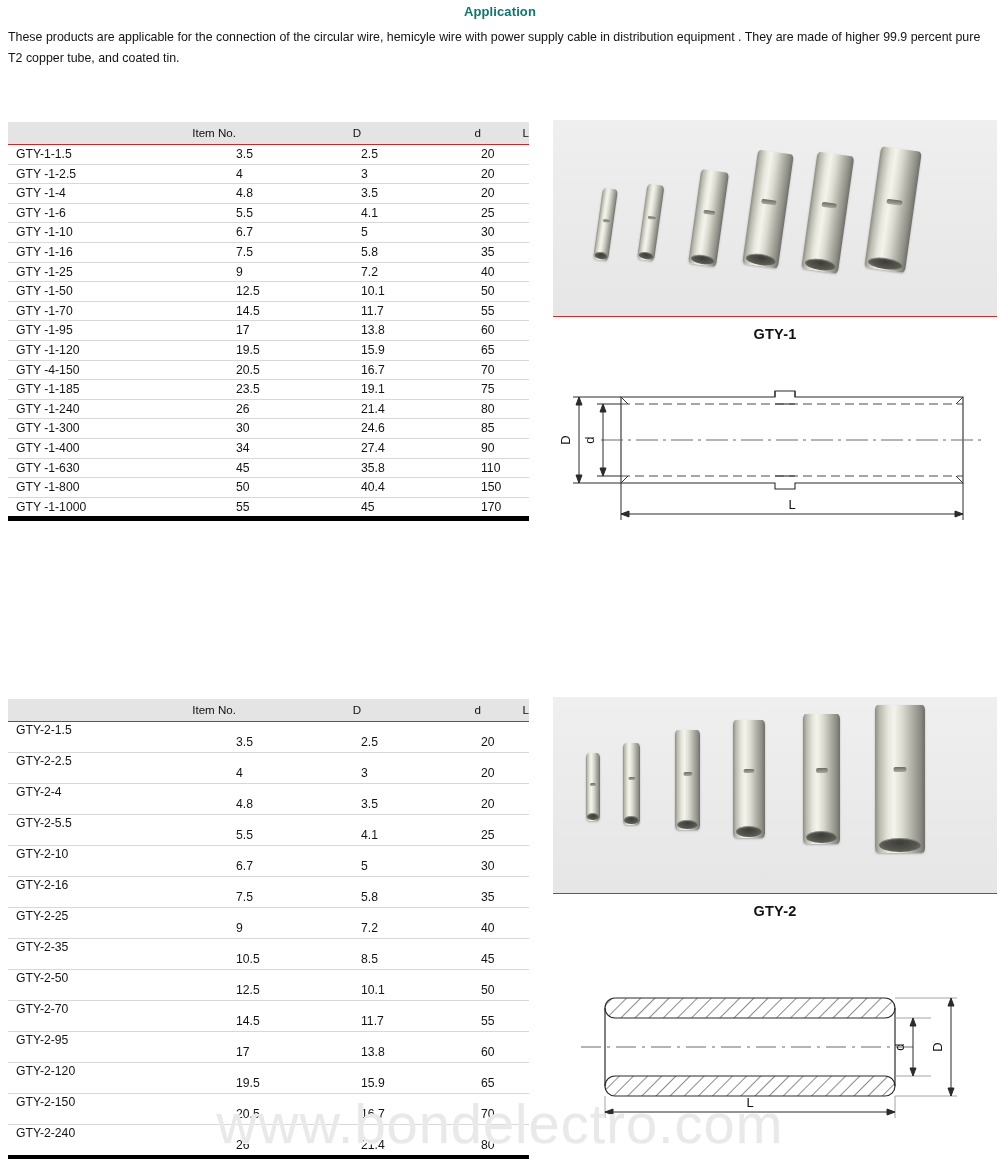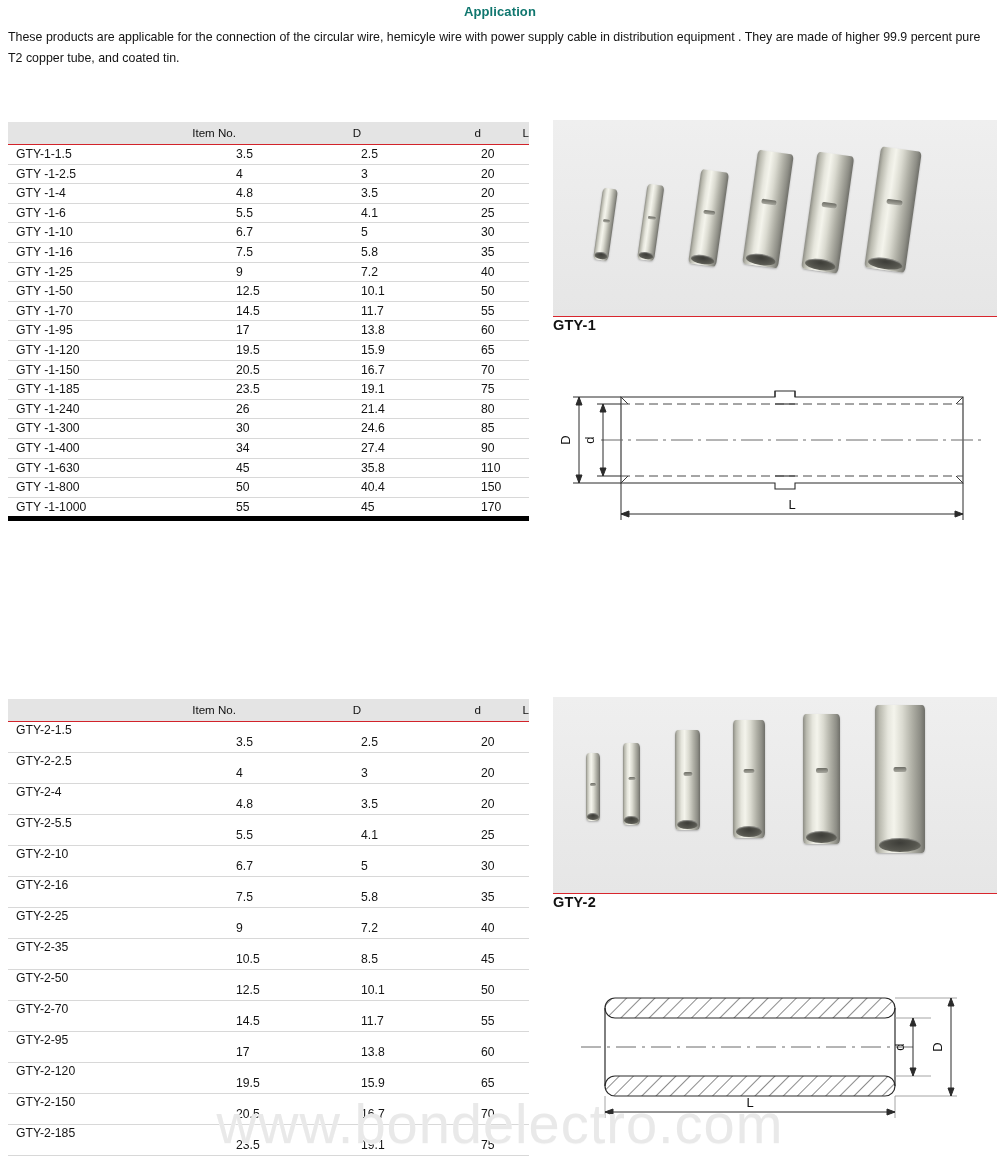--- a/index.html
+++ b/index.html
@@ -86,24 +86,25 @@
 
   .photo-frame {
     position: relative;
     width: 444px;
     height: 196px;
     background: linear-gradient(180deg,#efefef 0%, #eaeaea 55%, #e6e6e6 100%);
     border-bottom: 1.8px solid #d8262d;
     overflow: hidden;
   }
   .photo-caption {
-    text-align: left;
+    text-align: center;
     font-size: 14.5px;
     font-weight: 700;
     color: #111;
+    padding-top: 9px;
     letter-spacing: .2px;
   }
 
   
   .tube {
     position: absolute;
     border-radius: 3px / 5px;
     background:
       linear-gradient(90deg,
         #8d8d85 0%, #b9b9ae 9%, #e6e6dd 26%,
@@ -239,21 +240,21 @@
         <td class="t-num">13.8</td>
         <td class="t-num">60</td>
       </tr>
       <tr>
         <td class="t-item">GTY -1-120</td>
         <td class="t-num">19.5</td>
         <td class="t-num">15.9</td>
         <td class="t-num">65</td>
       </tr>
       <tr>
-        <td class="t-item">GTY -1-150</td>
+        <td class="t-item">GTY -4-150</td>
         <td class="t-num">20.5</td>
         <td class="t-num">16.7</td>
         <td class="t-num">70</td>
       </tr>
       <tr>
         <td class="t-item">GTY -1-185</td>
         <td class="t-num">23.5</td>
         <td class="t-num">19.1</td>
         <td class="t-num">75</td>
       </tr>
@@ -384,26 +385,20 @@
         <td class="t-num">15.9</td>
         <td class="t-num">65</td>
       </tr>
       <tr>
         <td class="t-item">GTY-2-150</td>
         <td class="t-num">20.5</td>
         <td class="t-num">16.7</td>
         <td class="t-num">70</td>
       </tr>
       <tr>
-        <td class="t-item">GTY-2-185</td>
-        <td class="t-num">23.5</td>
-        <td class="t-num">19.1</td>
-        <td class="t-num">75</td>
-      </tr>
-      <tr>
         <td class="t-item">GTY-2-240</td>
         <td class="t-num">26</td>
         <td class="t-num">21.4</td>
         <td class="t-num">80</td>
       </tr>
     </tbody>
 </table>
 
 <div class="photo-block" id="photo-1">
   <div class="photo-frame">

